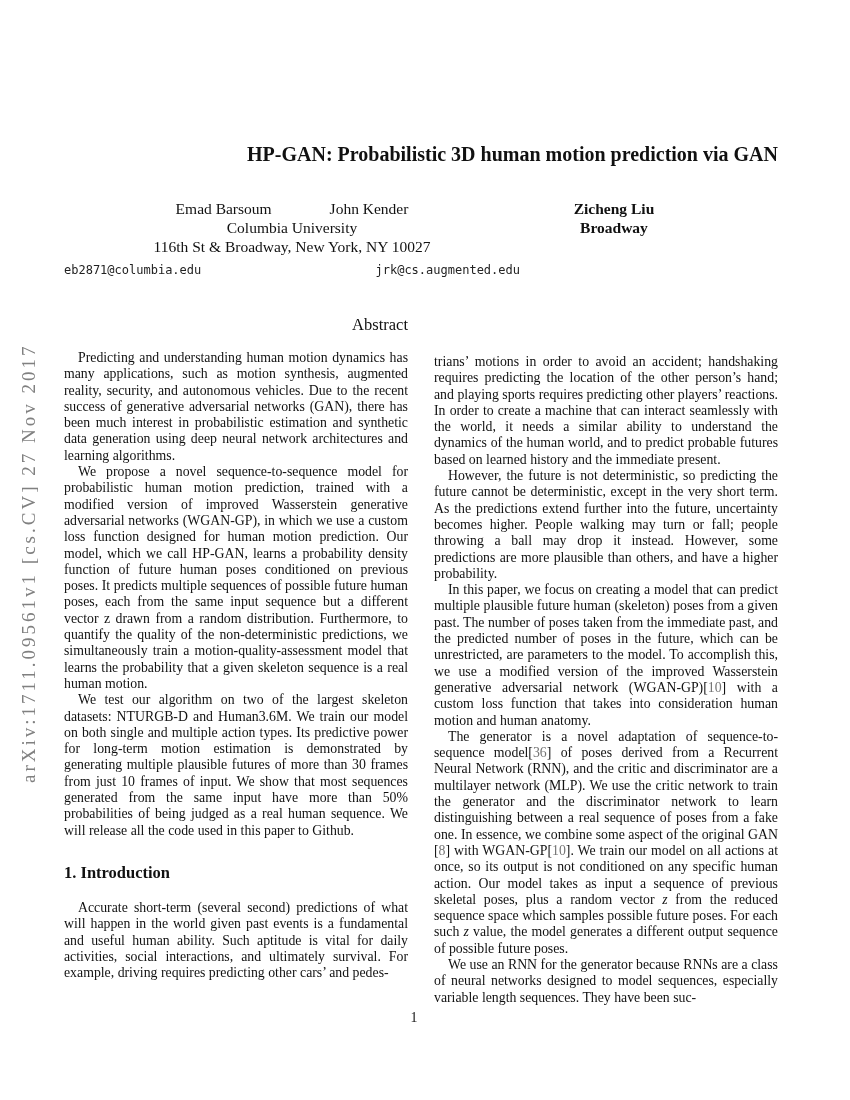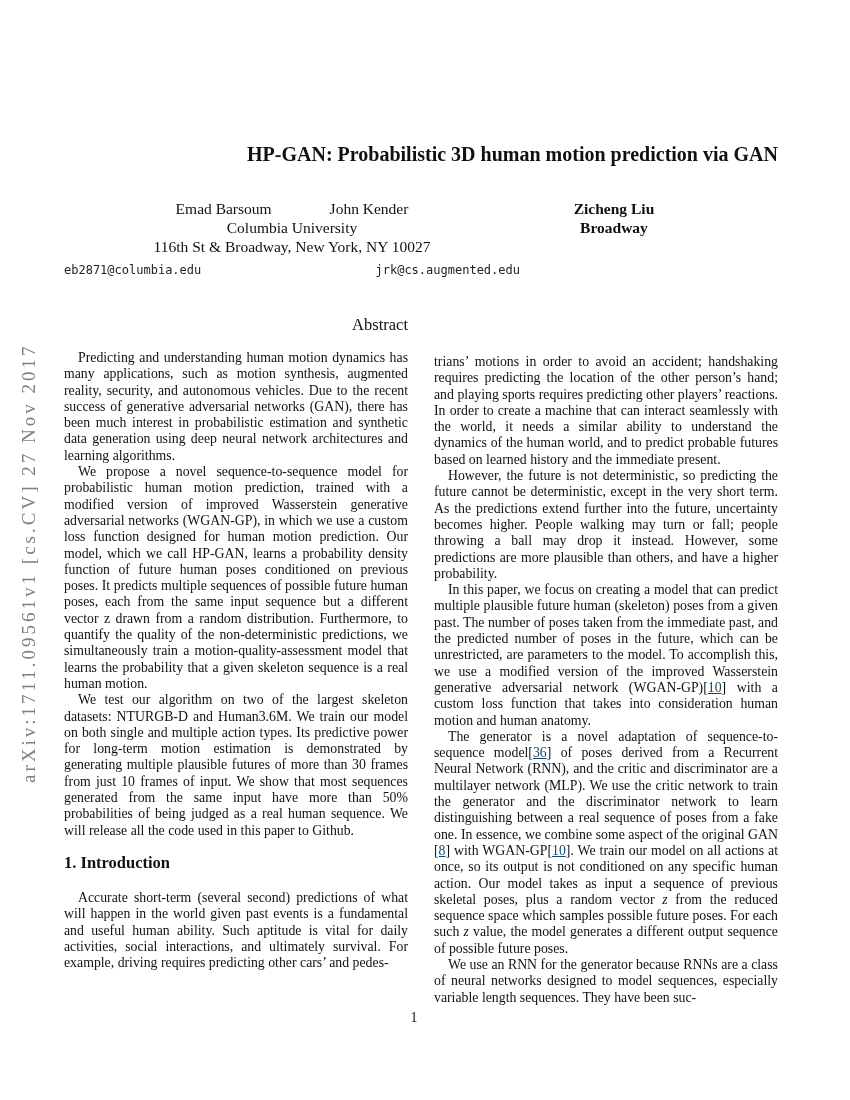--- a/index.html
+++ b/index.html
@@ -79,23 +79,23 @@
     line-height: 16.3px;
     text-align: justify;
   }
   p.abstract-par {
   }
   p.indent { text-indent: 14px; }
   .section-heading {
     font-size: 16.5px;
     line-height: 20px;
     font-weight: bold;
-    margin: 14px 0 17px 0;
+    margin: 24px 0 17px 0;
   }
-  span.cite { color: #0c4a6e; text-decoration: underline; }
+  span.cite { color: #737373; }
   span.math { font-style: italic; }
   .page-number {
     position: absolute;
     left: 64px;
     width: 700px;
     top: 1010px;
     text-align: center;
     font-size: 13.8px;
   }
 </style>

